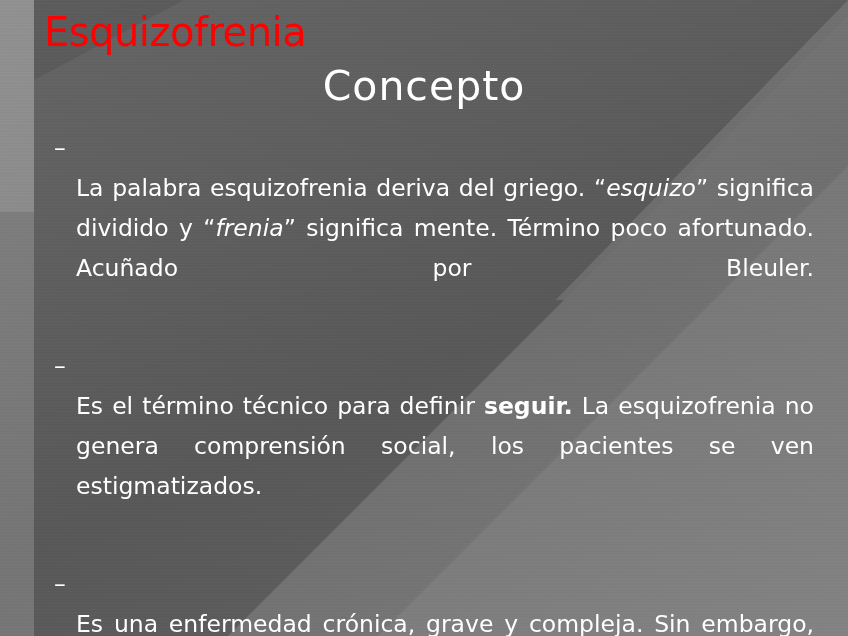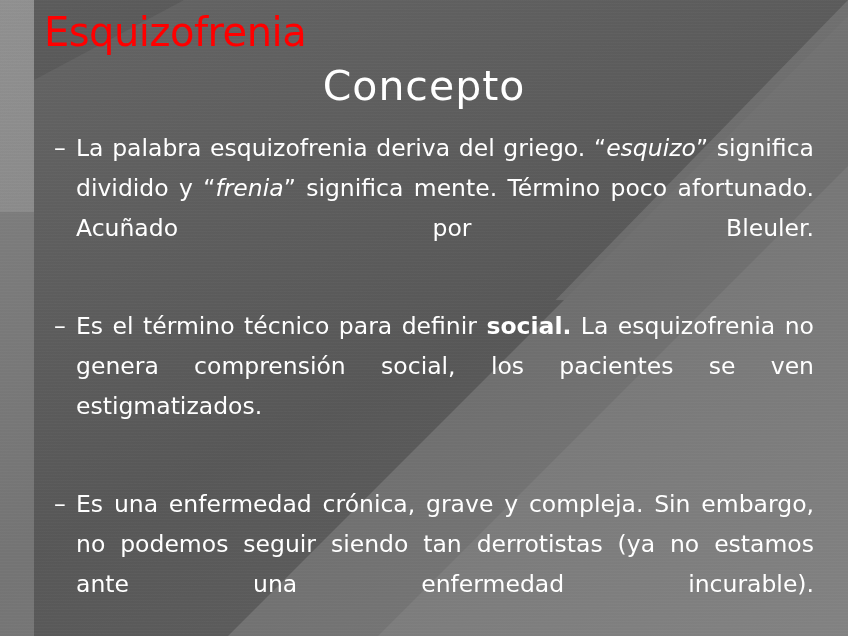--- a/index.html
+++ b/index.html
@@ -160,20 +160,21 @@
     color: #ffffff;
     font-size: 23.5px;
     line-height: 40px;
   }
 
   .bullet-text {
     flex: 1 1 auto;
     text-align: justify;
     text-justify: inter-word;
     color: #ffffff;
+    margin-top: 40px;
   }
 
   .bullet-text em {
     font-style: italic;
   }
 
   .bullet-text strong {
     font-weight: bold;
   }
 
@@ -209,21 +210,21 @@
 
     <div class="body-block">
 
       <div class="bullet">
         <span class="bullet-marker">–</span>
         <span class="bullet-text">La palabra esquizofrenia deriva del griego. “<em>esquizo</em>” significa dividido y “<em>frenia</em>” significa mente. Término poco afortunado. Acuñado por Bleuler.</span>
       </div>
 
       <div class="bullet">
         <span class="bullet-marker">–</span>
-        <span class="bullet-text">Es el término técnico para definir <strong>social.</strong> La esquizofrenia no genera comprensión social, los pacientes se ven estigmatizados.</span>
+        <span class="bullet-text">Es el término técnico para definir <strong>seguir.</strong> La esquizofrenia no genera comprensión social, los pacientes se ven estigmatizados.</span>
       </div>
 
       <div class="bullet">
         <span class="bullet-marker">–</span>
         <span class="bullet-text">Es una enfermedad crónica, grave y compleja. Sin embargo, no podemos seguir siendo tan derrotistas (ya no estamos ante una enfermedad incurable).</span>
       </div>
 
     </div>
   </div>
 </div>

